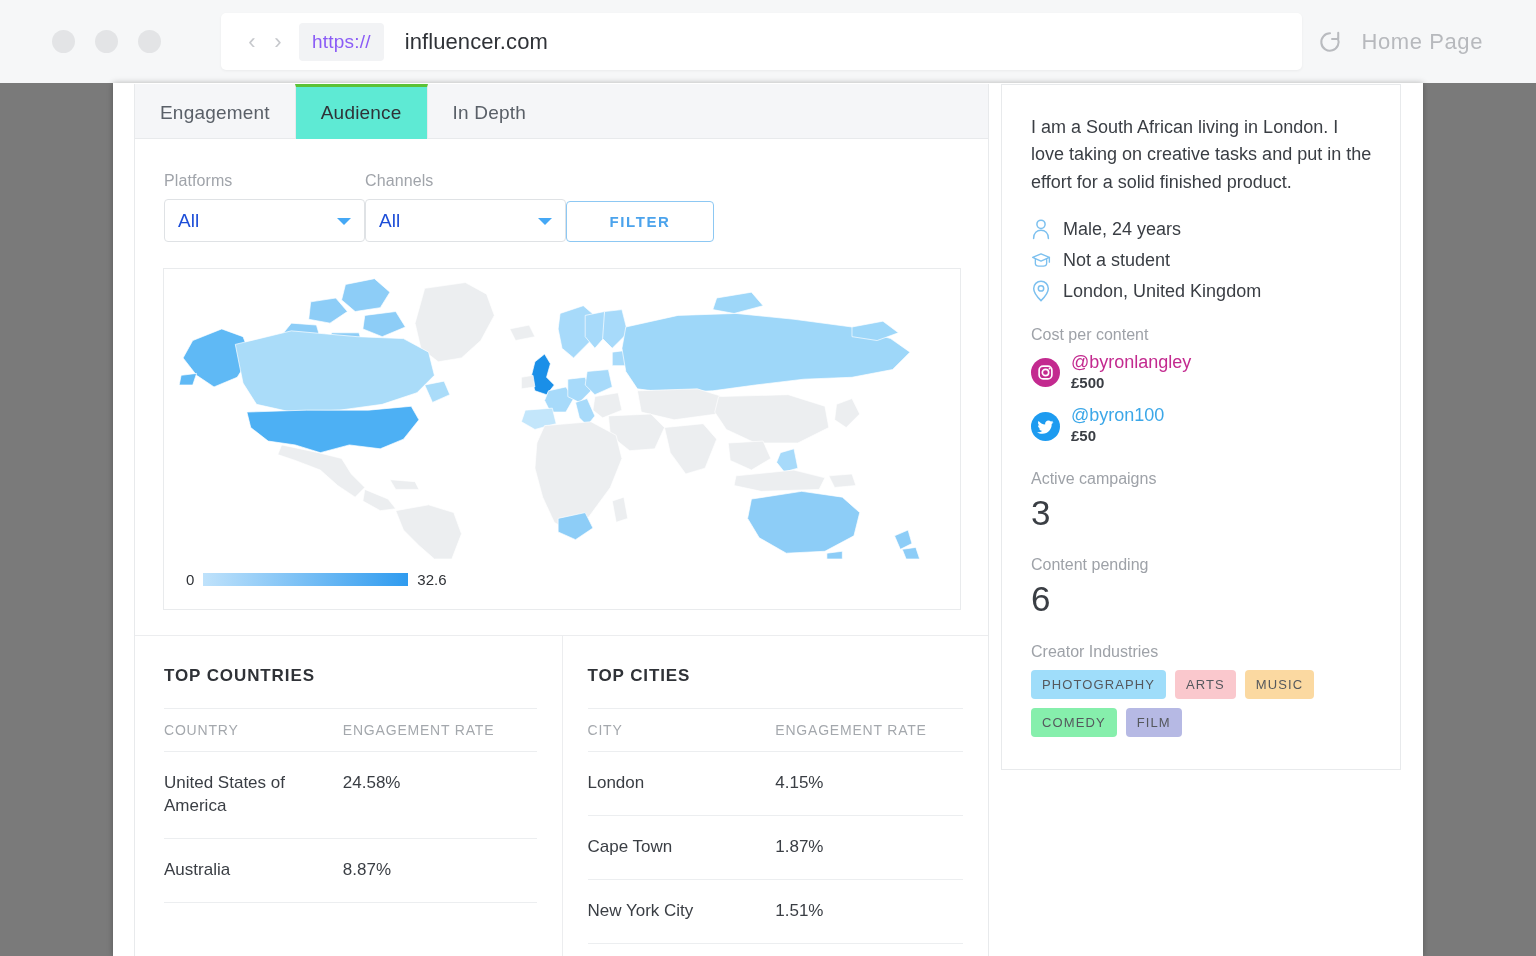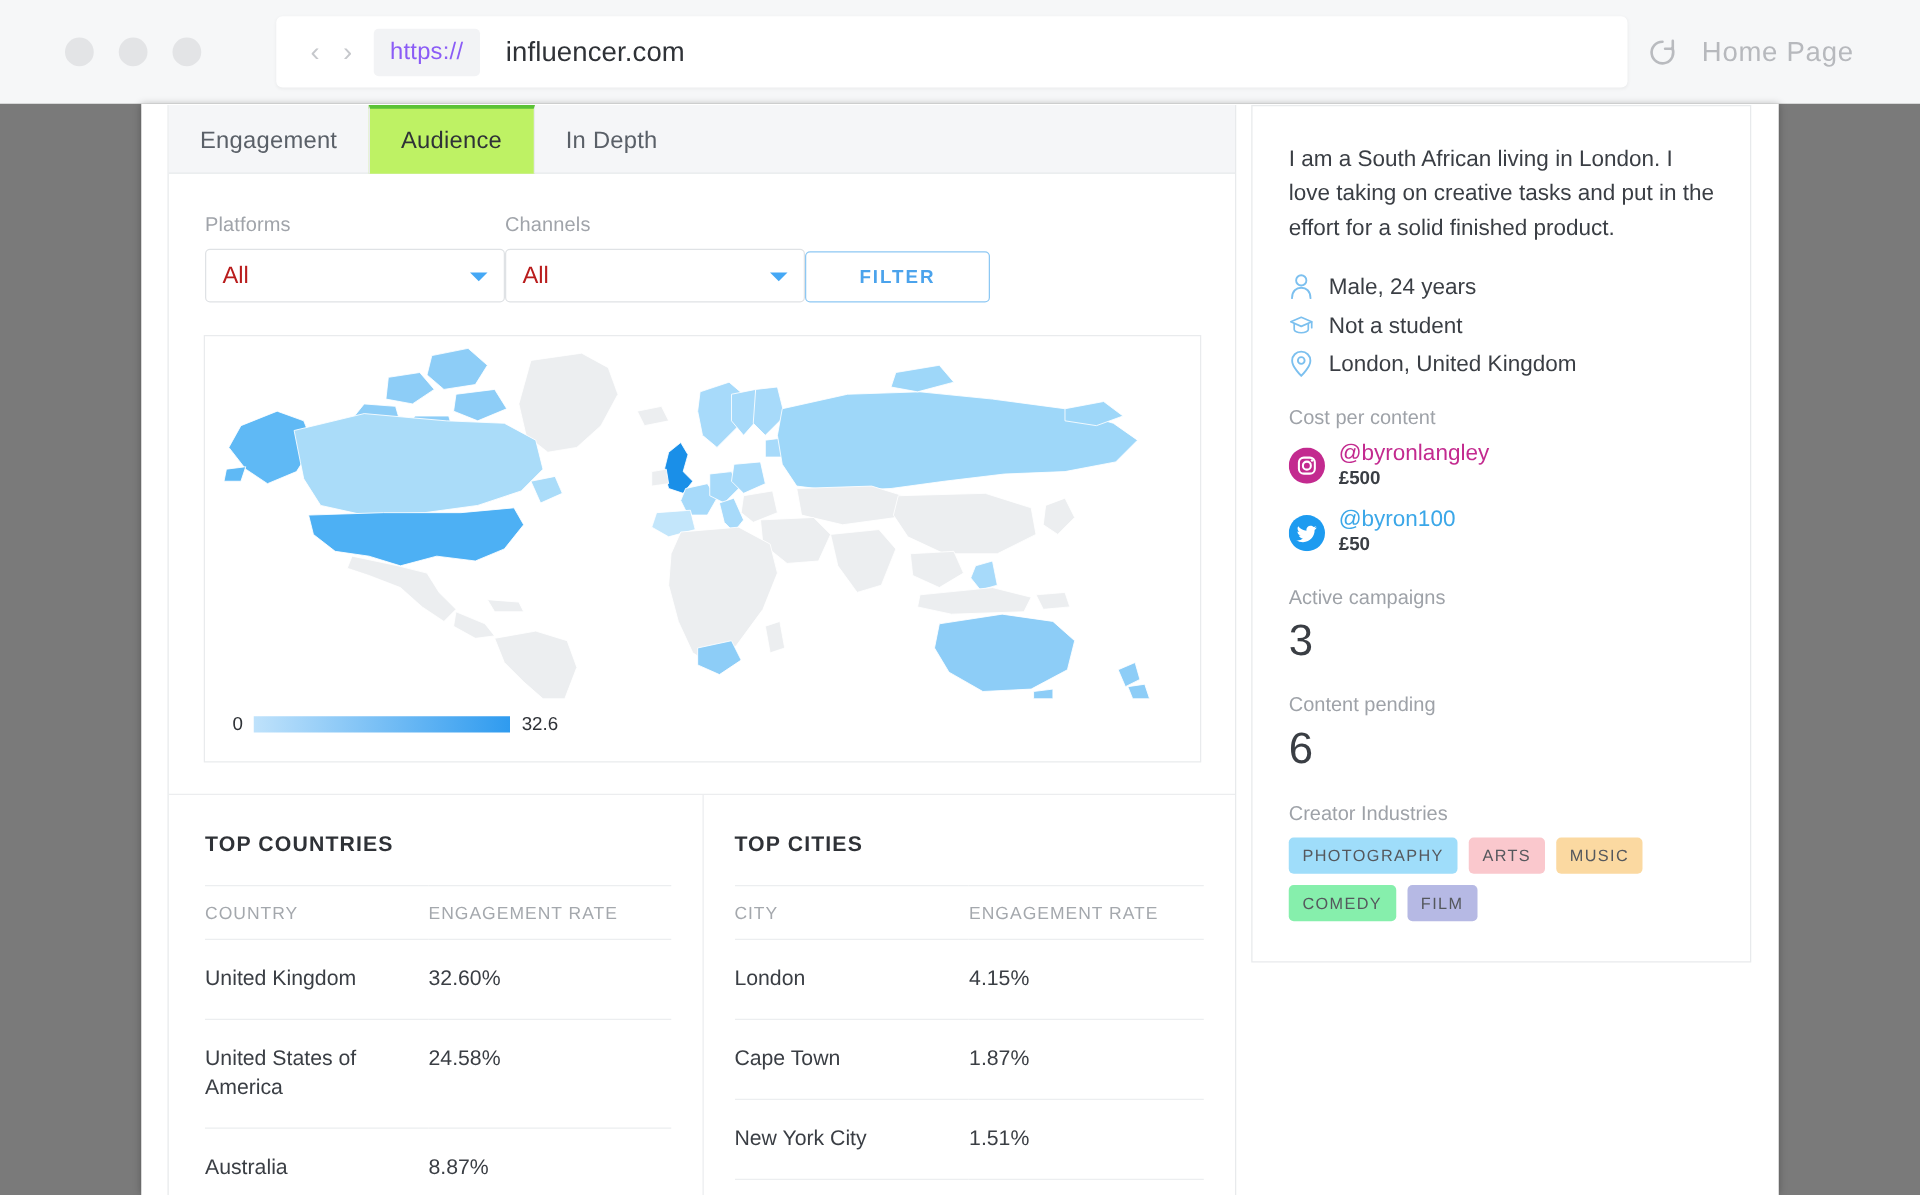--- a/index.html
+++ b/index.html
@@ -120,21 +120,21 @@
     align-items: center;
     font-size: 19px;
     color: #5a6068;
     letter-spacing: .2px;
     cursor: pointer;
     border-top: 3px solid transparent;
     background: transparent;
     position: relative;
   }
   .tab.active {
-    background: #bef264;
+    background: #5eead4;
     color: #2f3237;
     border-top: 3px solid #5bc236;
     border-left: 1px solid #e8eaec;
     border-right: 1px solid #e8eaec;
     margin-bottom: -1px;
     padding-bottom: 1px;
     text-align: center;
   }
 
   .filters {
@@ -142,29 +142,29 @@
     align-items: flex-end;
     padding: 33px 0 0 29px;
   }
   .field-label {
     font-size: 16px;
     color: #a0a4aa;
     margin-bottom: 9px;
     letter-spacing: .1px;
   }
   .select-box {
-    width: 240px; height: 43px;
+    width: 201px; height: 43px;
     border: 1px solid #dfe2e5;
     border-radius: 4px;
     background: #fff;
     display: flex;
     align-items: center;
     padding: 4px 13px;
     font-size: 19px;
-    color: #b91c1c;
+    color: #1d4ed8;
     position: relative;
     cursor: pointer;
   }
   .caret {
     position: absolute;
     right: 13px; top: 50%;
     margin-top: -3px;
     width: 0; height: 0;
     border-left: 7px solid transparent;
     border-right: 7px solid transparent;
@@ -463,24 +463,20 @@
         <div class="table-title">TOP COUNTRIES</div>
         <table>
           <thead>
             <tr>
               <th>COUNTRY</th>
               <th>ENGAGEMENT RATE</th>
             </tr>
           </thead>
           <tbody>
             <tr>
-              <td>United Kingdom</td>
-              <td>32.60%</td>
-            </tr>
-            <tr>
               <td>United States of America</td>
               <td>24.58%</td>
             </tr>
             <tr>
               <td>Australia</td>
               <td>8.87%</td>
             </tr>
 
           </tbody>
         </table>

